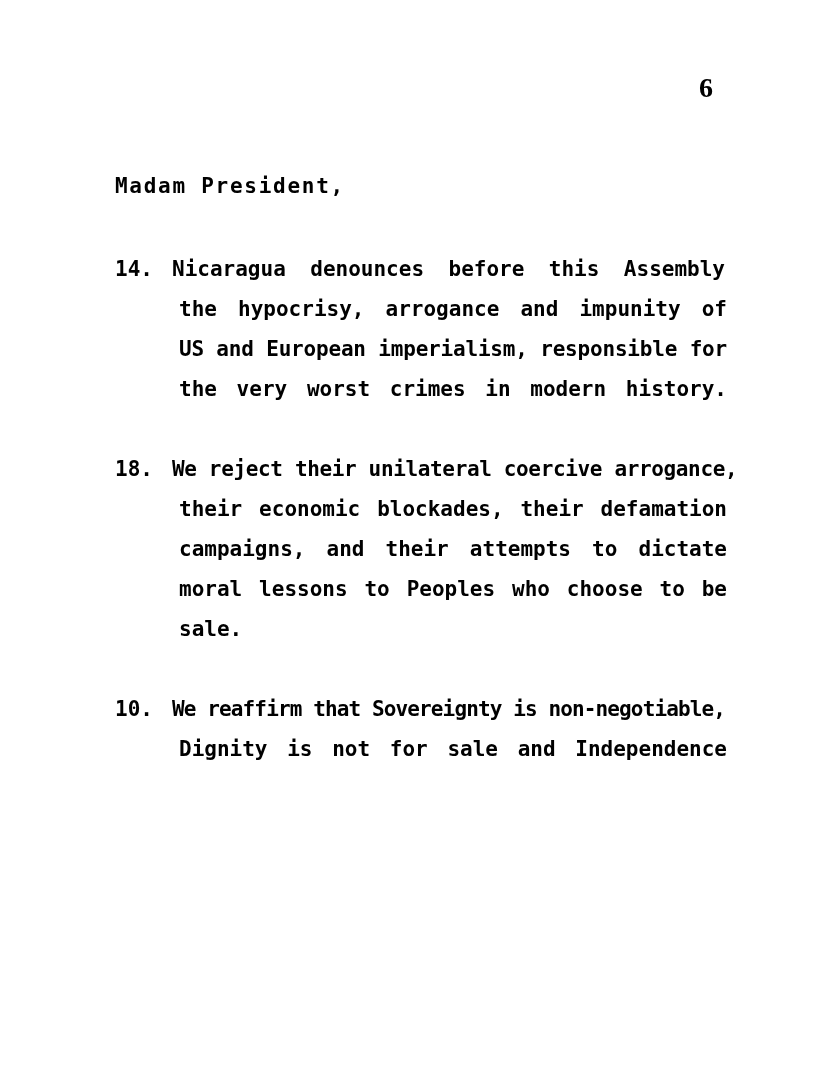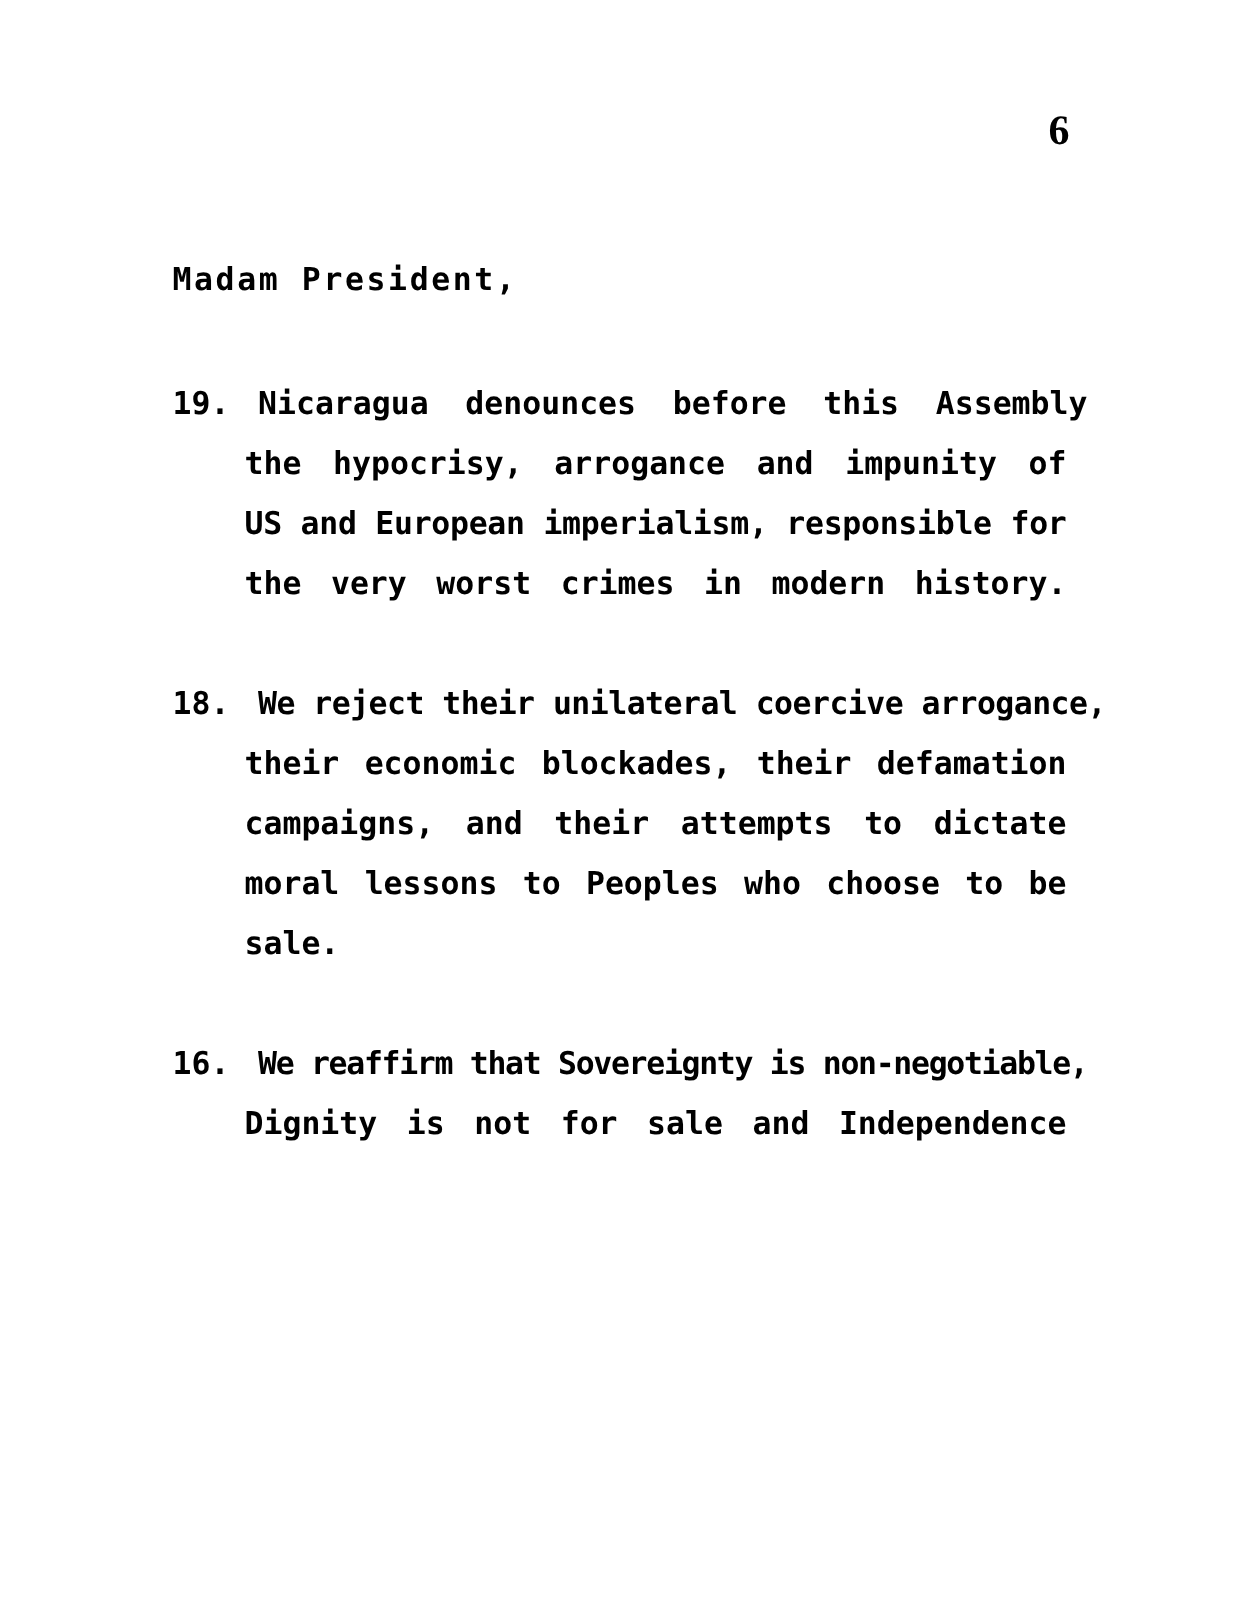--- a/index.html
+++ b/index.html
@@ -51,21 +51,21 @@
   .para .num {
     position: absolute;
     left: 0;
     top: 0;
     font-size: 21px;
     line-height: 40px;
     white-space: pre;
   }
 
   .line {
-    margin-left: 48px;
+    margin-left: 64px;
     width: 548px;
     font-size: 21px;
     line-height: 40px;
     white-space: pre;
     overflow: visible;
   }
 
   .line.first {
     margin-left: 57px;
     width: 553px;
@@ -74,33 +74,33 @@
 </head>
 <body>
 
 <div class="page">
   <div class="page-number">6</div>
 
   <div class="salutation fit-line" style="letter-spacing: 1.73145px; word-spacing: 0px;">Madam President,</div>
 
   <div class="paragraphs" id="paragraphs">
       <div class="para">
-        <span class="num">19.</span>
+        <span class="num">14.</span>
         <div class="line first fit-line" style="letter-spacing: 0px; word-spacing: 11.8164px;">Nicaragua denounces before this Assembly</div>
         <div class="line fit-line" style="letter-spacing: 0px; word-spacing: 8.45312px;">the hypocrisy, arrogance and impunity of</div>
         <div class="line fit-line" style="letter-spacing: -0.188565px; word-spacing: 0px;">US and European imperialism, responsible for</div>
         <div class="line fit-line" style="letter-spacing: 0px; word-spacing: 7.04427px;">the very worst crimes in modern history.</div>
       </div>
       <div class="para">
         <span class="num">18.</span>
         <div class="line first fit-line" style="letter-spacing: -0.354514px; word-spacing: 0px;">We reject their unilateral coercive arrogance,</div>
         <div class="line fit-line" style="letter-spacing: 0px; word-spacing: 4.24609px;">their economic blockades, their defamation</div>
         <div class="line fit-line" style="letter-spacing: 0px; word-spacing: 8.45312px;">campaigns, and their attempts to dictate</div>
         <div class="line fit-line" style="letter-spacing: 0px; word-spacing: 4.23214px; text-align: center;">moral lessons to Peoples who choose to be</div>
         <div class="line">sale.</div>
       </div>
       <div class="para">
-        <span class="num">16.</span>
+        <span class="num">10.</span>
         <div class="line first fit-line" style="letter-spacing: -0.877327px; word-spacing: 0px;">We reaffirm that Sovereignty is non-negotiable,</div>
         <div class="line fit-line" style="letter-spacing: 0px; word-spacing: 7.04427px;">Dignity is not for sale and Independence</div>
       </div>
     </div>
 </div>
 
 </body></html>

